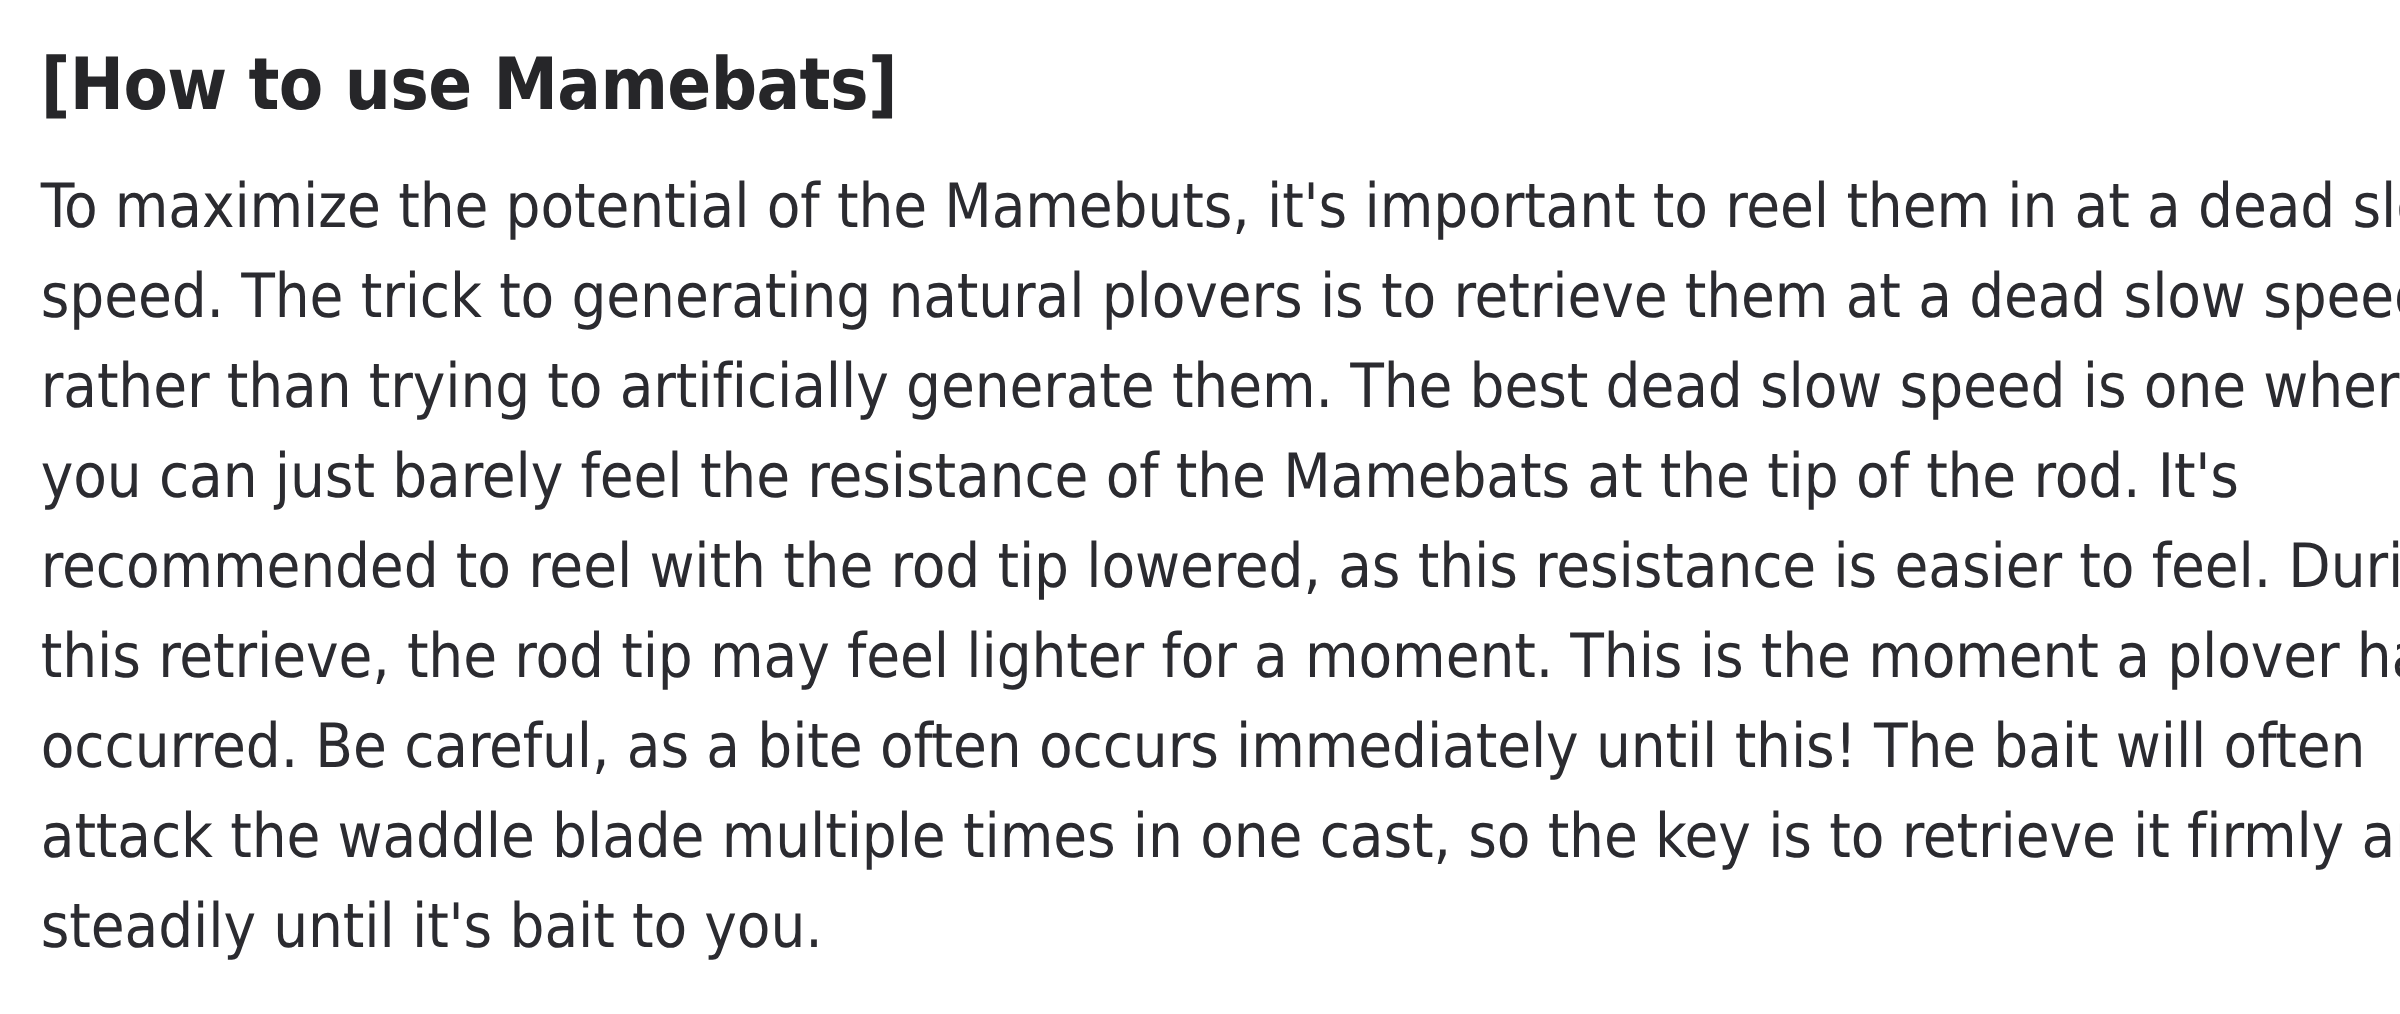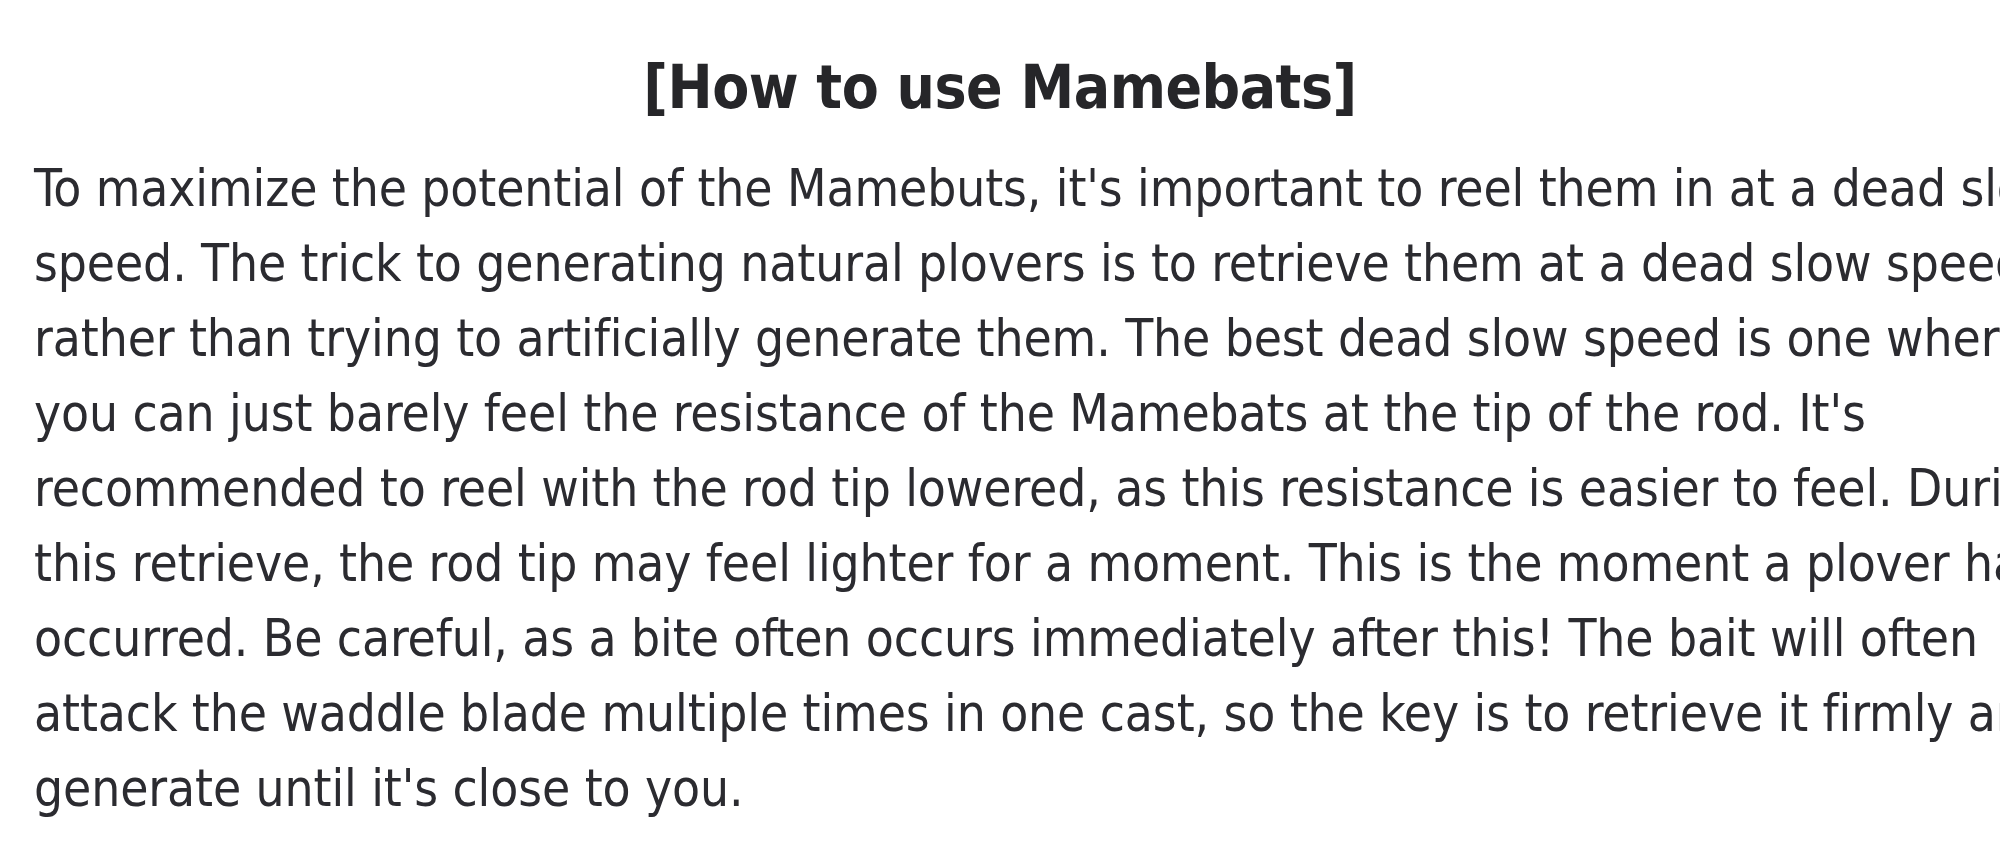--- a/index.html
+++ b/index.html
@@ -17,23 +17,23 @@
     -webkit-font-smoothing: antialiased;
   }
   .page {
     box-sizing: border-box;
     width: 2000px;
     height: 845px;
     padding: 38px 34px 0 34px;
     background: #ffffff;
   }
   .doc-title {
-    margin: 16px;
+    margin: 0;
     padding: 0;
-    text-align: center;
+    text-align: left;
     font-size: 60px;
     font-weight: 700;
     line-height: 1.12;
     letter-spacing: -0.5px;
     color: #262629;
     font-stretch: condensed;
   }
   .doc-body {
     margin: 0;
     padding: 0;
@@ -57,18 +57,18 @@
 
   <h1 class="doc-title">[How to use Mamebats]</h1>
 
   <div class="doc-body">
     <span class="body-line" style="transform: none;">To maximize the potential of the Mamebuts, it's important to reel them in at a dead slow</span>
     <span class="body-line" style="transform: none;">speed. The trick to generating natural plovers is to retrieve them at a dead slow speed,</span>
     <span class="body-line" style="transform: none;">rather than trying to artificially generate them. The best dead slow speed is one where</span>
     <span class="body-line" style="transform: none;">you can just barely feel the resistance of the Mamebats at the tip of the rod. It's</span>
     <span class="body-line" style="transform: none;">recommended to reel with the rod tip lowered, as this resistance is easier to feel. During</span>
     <span class="body-line" style="transform: none;">this retrieve, the rod tip may feel lighter for a moment. This is the moment a plover has</span>
-    <span class="body-line" style="transform: none;">occurred. Be careful, as a bite often occurs immediately after this! The bait will often</span>
+    <span class="body-line" style="transform: none;">occurred. Be careful, as a bite often occurs immediately until this! The bait will often</span>
     <span class="body-line" style="transform: none;">attack the waddle blade multiple times in one cast, so the key is to retrieve it firmly and</span>
-    <span class="body-line" style="transform: none;">generate until it's close to you.</span>
+    <span class="body-line" style="transform: none;">steadily until it's bait to you.</span>
   </div>
 
 </div>
 
 </body></html>

